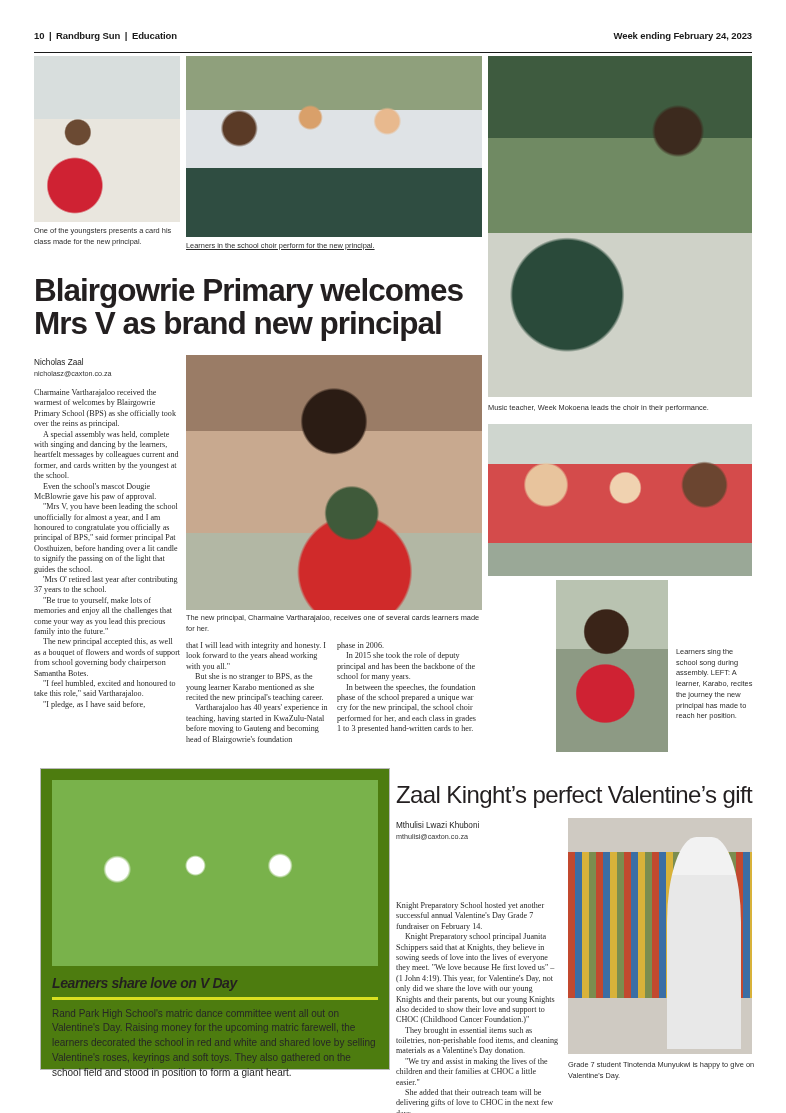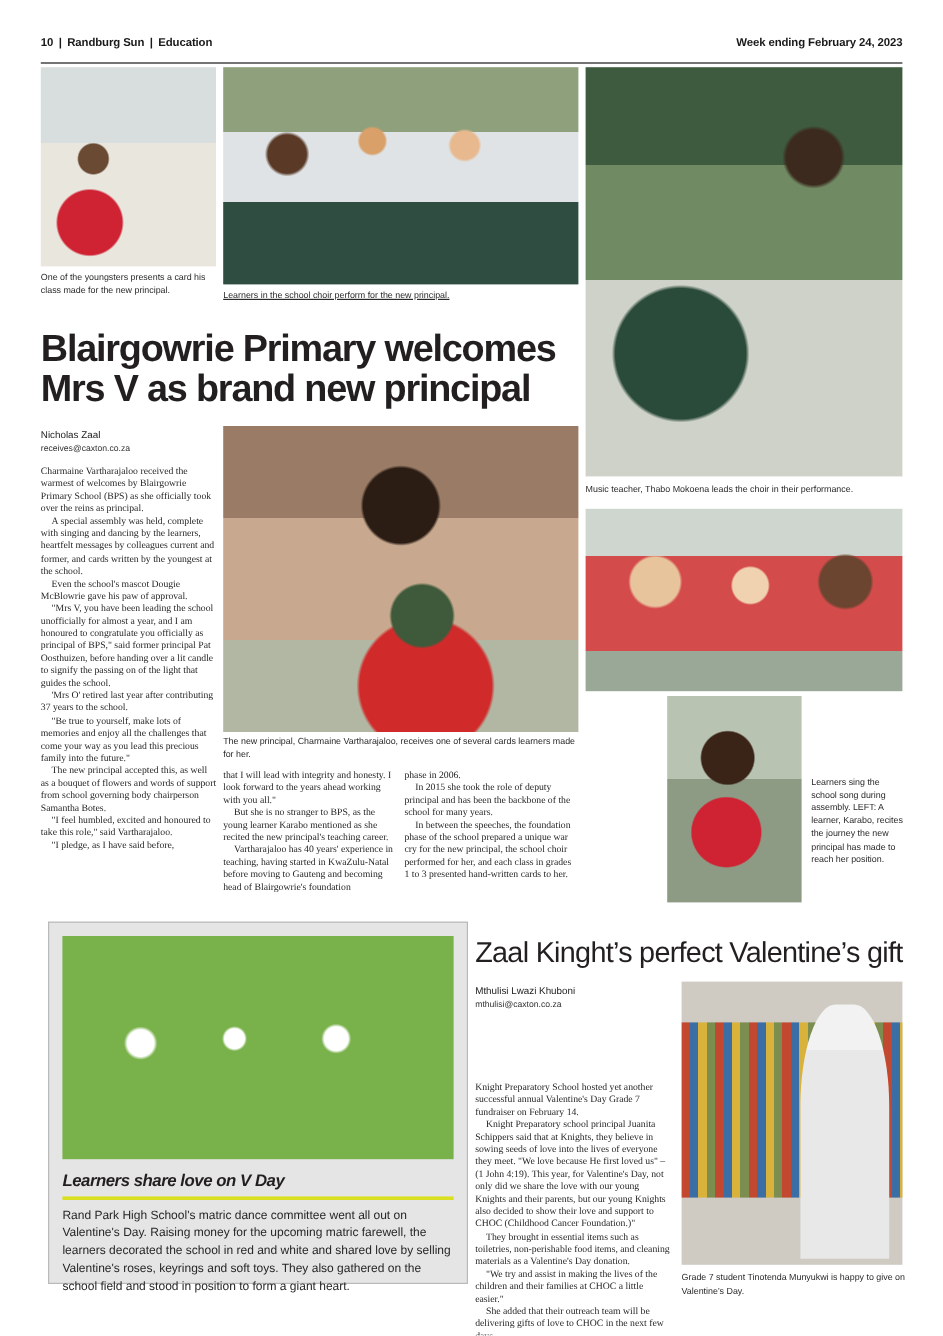--- a/index.html
+++ b/index.html
@@ -64,21 +64,21 @@
     font-family:"Liberation Serif",serif;
     font-size:8.1px;line-height:1.285;
     color:#1f1f1f;text-align:left;
   }
   .col p{margin:0;text-indent:9px;}
   .col p.first{text-indent:0;}
 
   
   .boxstory{
     position:absolute;left:40px;top:768px;width:348px;height:300px;
-    border:1px solid #b9b9b9;background:#e5e5e5;
+    border:1px solid #b9b9b9;background:#4d7c0f;
   }
   .boxstory .inner{position:absolute;left:11px;top:11px;width:326px;}
   .boxtitle{
     font-family:"Liberation Sans",sans-serif;
     font-style:italic;font-weight:bold;font-size:14px;
     letter-spacing:-0.4px;color:#231f20;
   }
   .rule-lime{height:2.6px;background:#d9e021;margin:6px 0 7px 0;}
   .boxbody{
     font-family:"Liberation Sans",sans-serif;
@@ -165,30 +165,30 @@
     <div class="right">Week ending February 24, 2023</div>
   </div>
 
   <div class="photo ph-kid" style="left:34px;top:56px;width:146px;height:166px;"></div>
   <div class="caption" style="left:34px;top:226px;width:146px;">One of the youngsters presents a card his class made for the new principal.</div>
 
   <div class="photo ph-choir" style="left:186px;top:56px;width:296px;height:181px;"></div>
   <div class="caption" style="left:186px;top:241px;width:296px;text-decoration:underline;">Learners in the school choir perform for the new principal.</div>
 
   <div class="photo ph-teacher" style="left:488px;top:56px;width:264px;height:341px;"></div>
-  <div class="caption" style="left:488px;top:403px;width:264px;">Music teacher, Thabo Mokoena leads the choir in their performance.</div>
+  <div class="caption" style="left:488px;top:403px;width:264px;">Music teacher, Week Mokoena leads the choir in their performance.</div>
 
   <div class="headline1">
     <div>Blairgowrie Primary welcomes</div>
     <div>Mrs V as brand new principal</div>
   </div>
 
   <div class="byline" style="left:34px;top:357px;width:150px;">
     <div>Nicholas Zaal</div>
-    <div class="email">receives@caxton.co.za</div>
+    <div class="email">nicholasz@caxton.co.za</div>
   </div>
 
   <div class="col" style="left:34px;top:388px;width:147px;">
     <p class="first">Charmaine Vartharajaloo received the warmest of welcomes by Blairgowrie Primary School (BPS) as she officially took over the reins as principal.</p>
     <p>A special assembly was held, complete with singing and dancing by the learners, heartfelt messages by colleagues current and former, and cards written by the youngest at the school.</p>
     <p>Even the school's mascot Dougie McBlowrie gave his paw of approval.</p>
     <p>"Mrs V, you have been leading the school unofficially for almost a year, and I am honoured to congratulate you officially as principal of BPS," said former principal Pat Oosthuizen, before handing over a lit candle to signify the passing on of the light that guides the school.</p>
     <p>'Mrs O' retired last year after contributing 37 years to the school.</p>
     <p>"Be true to yourself, make lots of memories and enjoy all the challenges that come your way as you lead this precious family into the future."</p>
     <p>The new principal accepted this, as well as a bouquet of flowers and words of support from school governing body chairperson Samantha Botes.</p>

